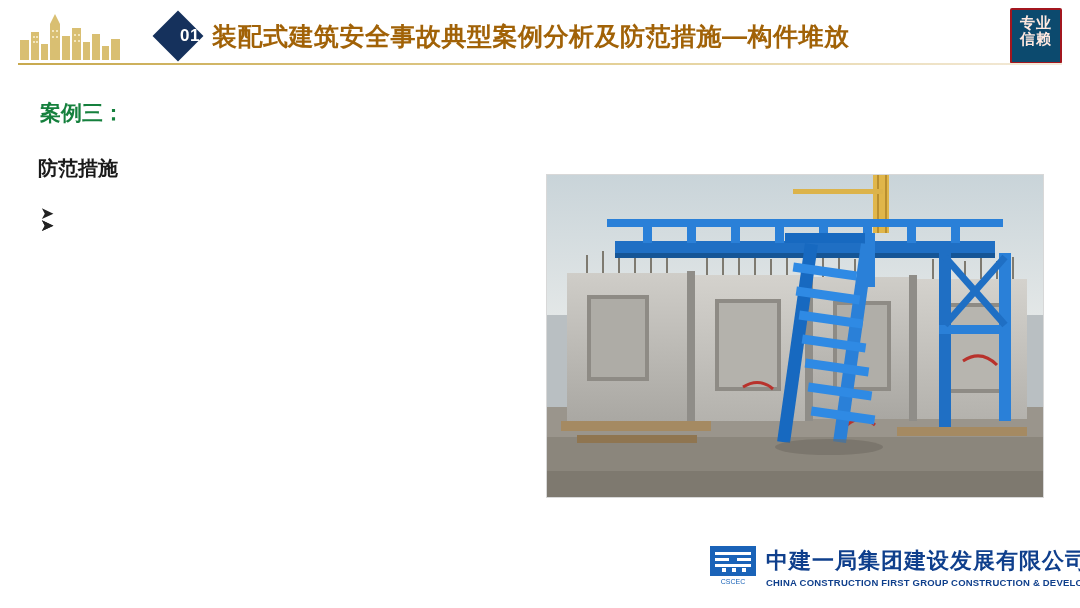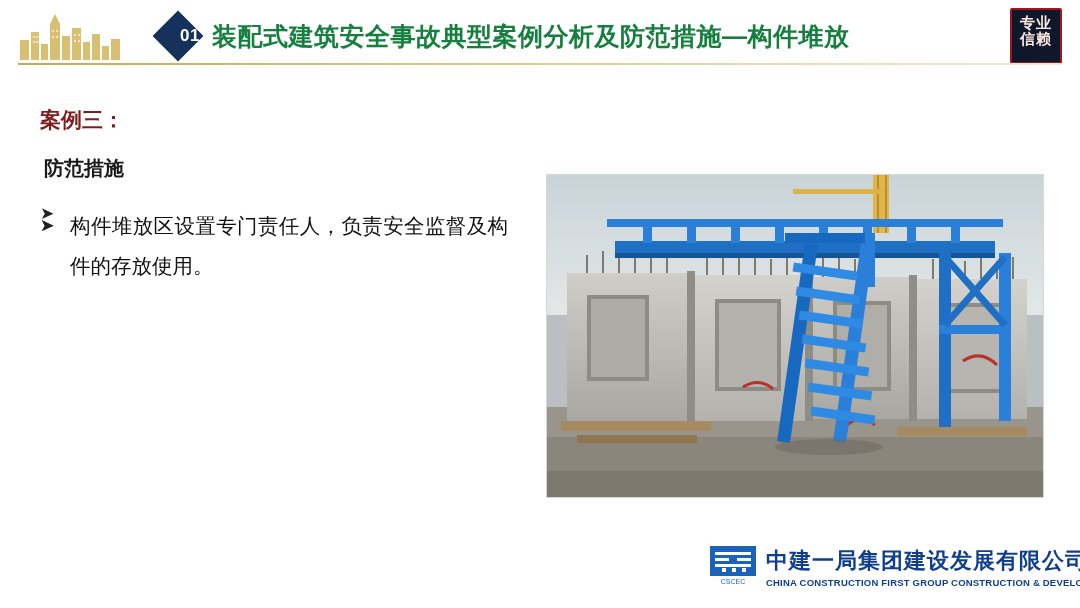--- a/index.html
+++ b/index.html
@@ -66,31 +66,31 @@
     font-size: 17px;
     font-weight: bold;
     letter-spacing: 0.5px;
   }
   .header-title {
     position: absolute;
     left: 212px;
     top: 20px;
     font-size: 25px;
     font-weight: bold;
-    color: #15803d;
+    color: #a16207;
     letter-spacing: 0.5px;
     white-space: nowrap;
   }
   .header-seal {
     position: absolute;
     right: 18px;
     top: 8px;
     width: 52px;
     height: 56px;
-    background: #0f172a;
+    background: #0c4a6e;
     border: 2px solid #a3161f;
     border-radius: 2px;
     color: #ffe9e0;
     font-size: 15px;
     font-weight: bold;
     line-height: 1.05;
     text-align: center;
     padding-top: 5px;
     box-sizing: border-box;
     letter-spacing: 1px;
@@ -101,28 +101,28 @@
   .content {
     position: absolute;
     left: 0;
     top: 72px;
     width: 1080px;
     height: 460px;
   }
   .case-label {
     position: absolute;
     left: 40px;
-    top: 34px;
+    top: 27px;
     font-size: 21px;
     font-weight: bold;
-    color: #7f1d1d;
+    color: #15803d;
   }
   .section-label {
     position: absolute;
-    left: 44px;
+    left: 38px;
     top: 83px;
     font-size: 20px;
     font-weight: bold;
     color: #1a1a1a;
   }
   .bullet-list {
     position: absolute;
     left: 38px;
     top: 122px;
     width: 470px;
@@ -253,21 +253,20 @@
 
   <div class="bullet-list">
     <div class="bullet-item">
       <span class="arrow">➤</span>
     </div>
     <div class="bullet-item">
       <span class="arrow">➤</span>
     </div>
     <div class="bullet-item">
       <span class="arrow">➤</span>
-      <span>构件堆放区设置专门责任人，负责安全监督及构件的存放使用。</span>
     </div>
   </div>
 
   <div class="photo" title="">
     <svg width="496" height="322" viewBox="0 0 496 322" xmlns="http://www.w3.org/2000/svg">
       <defs>
         <linearGradient id="skyg" x1="0" y1="0" x2="0" y2="1">
           <stop offset="0%" stop-color="#c9d4d9"></stop>
           <stop offset="100%" stop-color="#e3e7e7"></stop>
         </linearGradient>

